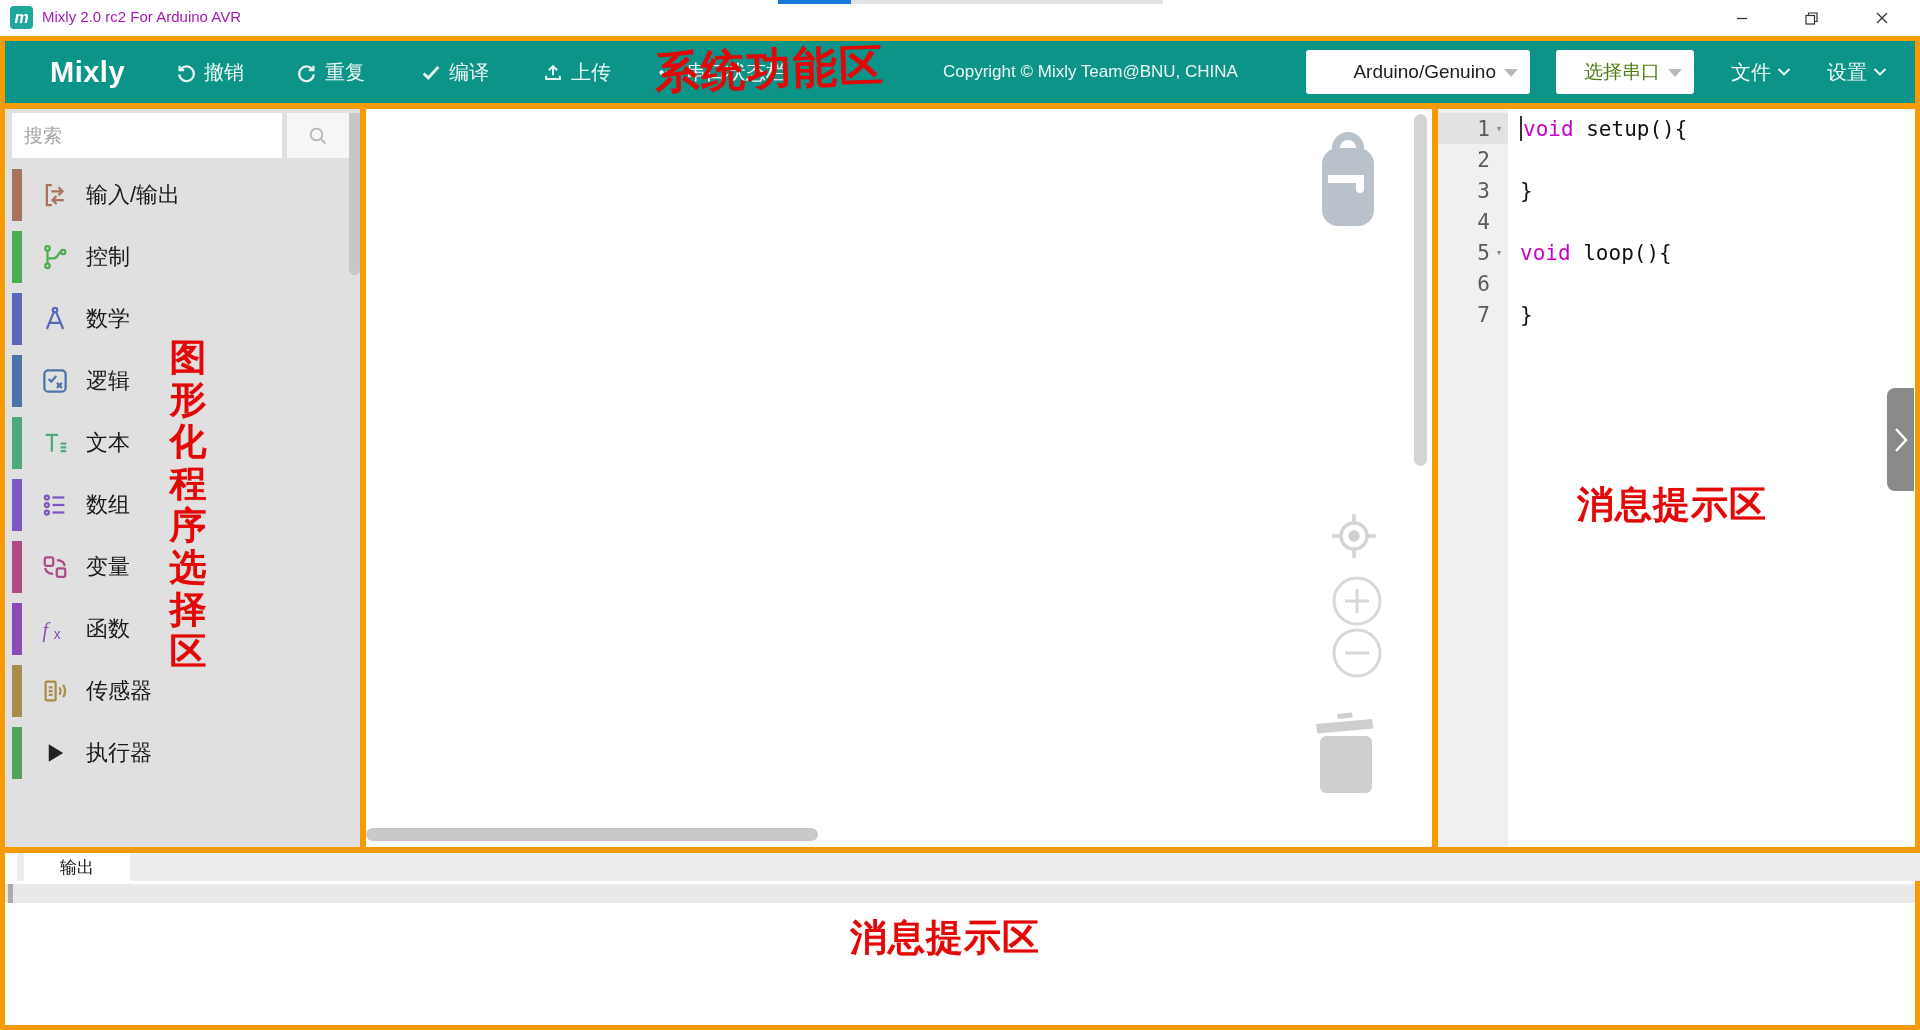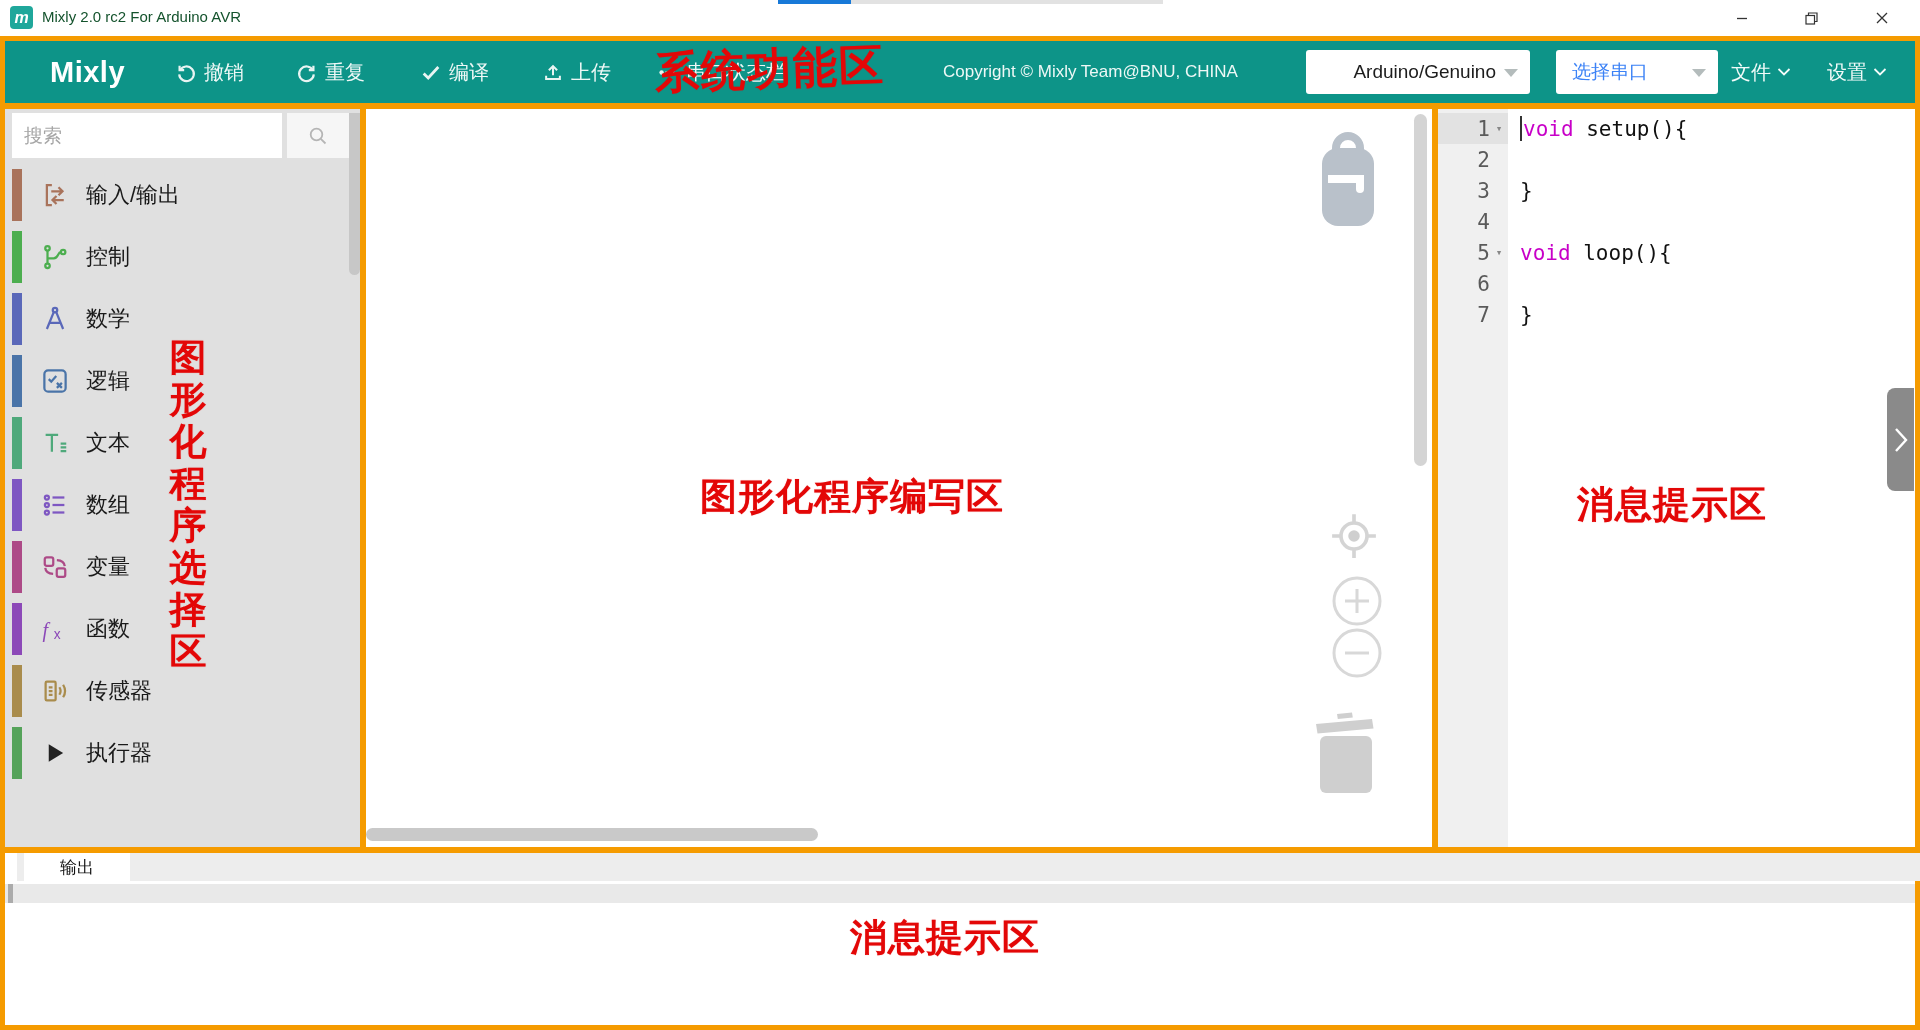--- a/index.html
+++ b/index.html
@@ -5,40 +5,40 @@
   * { margin:0; padding:0; box-sizing:border-box; }
   html,body { width:1920px; height:1030px; overflow:hidden; }
   body { font-family:"Liberation Sans","DejaVu Sans",sans-serif; }
   .app { position:relative; width:1920px; height:1030px; background:#fff; }
 
   
   .titlebar { position:absolute; left:0; top:0; width:1920px; height:36px; background:#fff; }
   .app-logo { position:absolute; left:10px; top:6px; width:23px; height:23px; border-radius:4px;
               background:#1fa79b; color:#fff; font-weight:bold; font-size:16px; font-style:italic;
               display:flex; align-items:center; justify-content:center; }
-  .app-title { position:absolute; left:42px; top:8px; font-size:15px; color:#14532d; }
+  .app-title { position:absolute; left:42px; top:8px; font-size:15px; color:#a21caf; }
   .win-btn { position:absolute; top:0; width:46px; height:36px; display:flex; align-items:center; justify-content:center; }
   .win-btn svg { display:block; }
   .loadbar-fill  { position:absolute; left:778px; top:0; width:73px;  height:4px; background:#1779d8; }
   .loadbar-track { position:absolute; left:851px; top:0; width:312px; height:4px; background:#e2e2e2; }
 
   
   .chrome { position:absolute; left:0; top:36px; width:1920px; height:994px; background:#f59b00; }
 
   
   .toolbar { position:absolute; left:5px; top:41px; width:1910px; height:62px; background:#0d9488; color:#fff; }
   .tb-abs { position:absolute; top:50%; transform:translateY(-50%); display:flex; align-items:center; }
   .tb-brand { left:45px; font-size:29px; font-weight:bold; letter-spacing:.5px; }
   .tb-item { gap:7px; font-size:20px; color:#eef8f6; cursor:default; }
   .tb-item .tb-icon { display:flex; align-items:center; color:#e8f4f2; }
   .tb-copy { left:938px; font-size:17px; color:#eef8f6; }
   .dropdown { position:absolute; top:9px; height:44px; background:#fff; border-radius:3px;
               display:flex; align-items:center; padding:0 34px 0 16px; }
   .dd-board { left:1301px; width:224px; font-size:19px; color:#1c1c1c;justify-content:flex-end; }
-  .dd-port  { left:1551px; width:162px; font-size:19px; color:#3b82f6; }
+  .dd-port  { left:1551px; width:138px; font-size:19px; color:#4d7c0f;justify-content:flex-end; }
   .dd-caret { position:absolute; right:12px; top:50%; margin-top:-3px;
               width:0; height:0; border-left:7px solid transparent; border-right:7px solid transparent;
               border-top:8px solid #b4bcbc; }
   .tb-menu { gap:6px; font-size:20px; color:#f2fbf9; }
 
   
   .sidebar { position:absolute; left:5px; top:109px; width:355px; height:738px; background:#e0e0e0; overflow:hidden; }
   .search-input { position:absolute; left:7px; top:4px; width:270px; height:45px; background:#fff;
                   border:none; outline:none; font-size:19px; padding:0 12px; color:#333;
                   font-family:"Liberation Sans","DejaVu Sans",sans-serif; }
@@ -440,17 +440,16 @@
   <div class="ann ann-sidebar" id="ann-sidebar">
       <div>图</div>
       <div>形</div>
       <div>化</div>
       <div>程</div>
       <div>序</div>
       <div>选</div>
       <div>择</div>
       <div>区</div>
     </div>
-  <div class="ann ann-canvas">图形化程序编写区</div>
   <div class="ann ann-code">消息提示区</div>
   <div class="ann ann-output">消息提示区</div>
 
 </div>
 
 </body></html>

